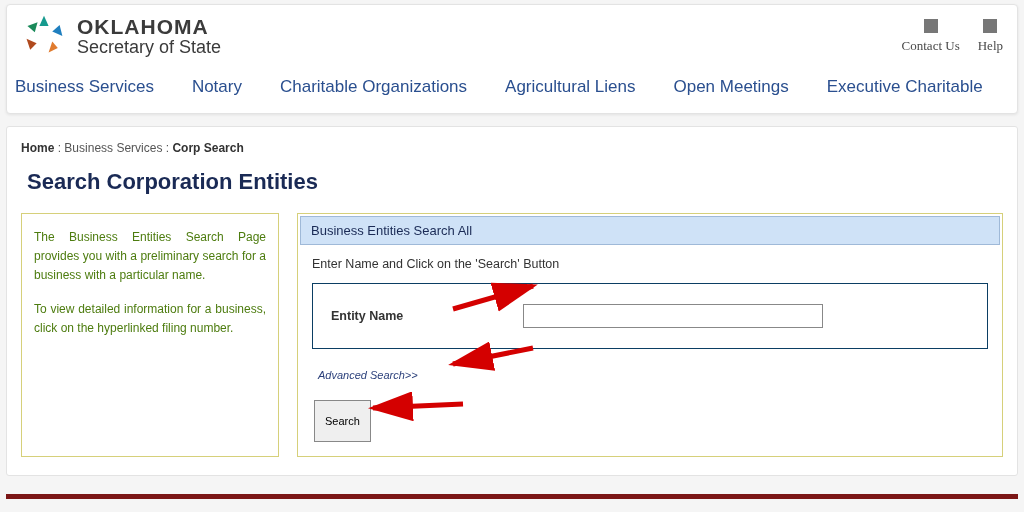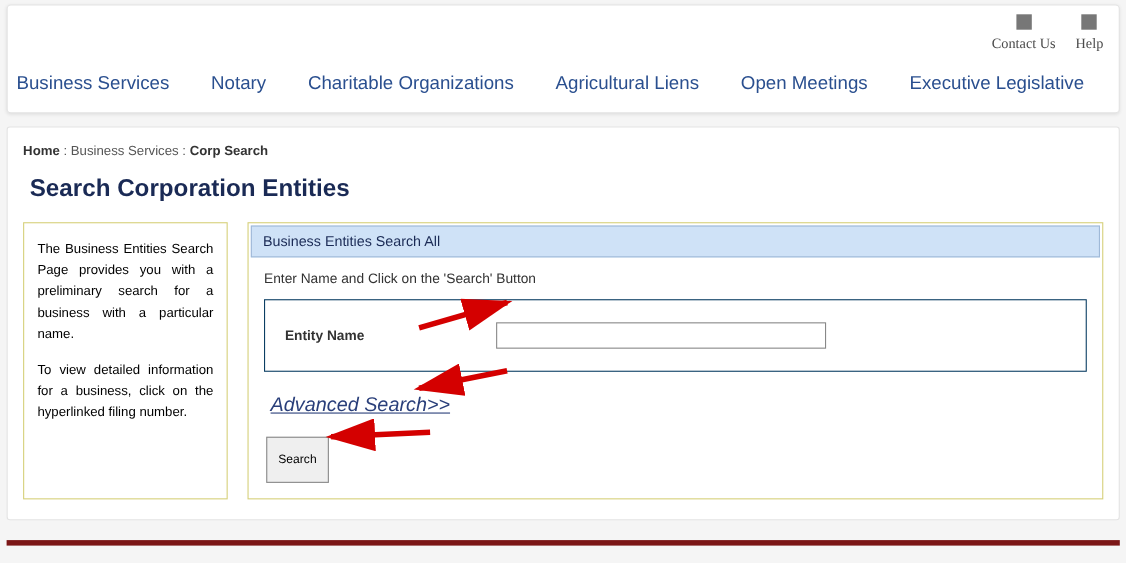--- a/index.html
+++ b/index.html
@@ -84,25 +84,25 @@
     font-weight: bold;
     color: #1a2a55;
     margin-bottom: 18px;
     padding-left: 6px;
   }
   .two-col {
     display: flex;
     gap: 18px;
   }
   .side-box {
-    width: 186px;
+    width: 258px;
     border: 1px solid #d6d07a;
     padding: 14px 12px;
     font-size: 12px;
-    color: #000000;
+    color: #4d7c0f;
     line-height: 1.6;
     text-align: justify;
   }
   .side-box p + p { margin-top: 14px; }
   .main-box {
     flex: 1;
     border: 1px solid #d6d07a;
     padding: 2px;
     position: relative;
   }
@@ -133,22 +133,21 @@
     height: 24px;
     border: 1px solid #888;
     padding: 2px 4px;
     font-size: 13px;
   }
   .adv-link {
     display: inline-block;
     margin: 20px 0 0 6px;
     color: #2a3f7a;
     font-style: italic;
-    text-decoration: underline;
-    font-size: 18px;
+    font-size: 11px;
     cursor: pointer;
   }
   .search-btn {
     margin: 18px 0 0 2px;
     padding: 14px 10px;
     font-size: 11px;
     border: 1px solid #888;
     background: #efefef;
     cursor: pointer;
   }
@@ -161,38 +160,51 @@
   .arrow {
     position: absolute;
     pointer-events: none;
   }
 </style>
 </head>
 <body>
 
 <div class="header-card">
   <div class="header-top">
+    <div class="logo-wrap">
+      <svg class="logo-mark" viewBox="0 0 50 50">
+        <polygon points="25,3 30,14 20,14" fill="#169a8e"></polygon>
+        <polygon points="42,13 45,25 34,20" fill="#1f7fbf"></polygon>
+        <polygon points="40,38 30,43 34,31" fill="#e07b2e"></polygon>
+        <polygon points="10,40 6,28 17,33" fill="#b04a1e"></polygon>
+        <polygon points="7,14 18,10 15,21" fill="#1a8a5a"></polygon>
+      </svg>
+      <div class="logo-text">
+        <div class="logo-line1">OKLAHOMA</div>
+        <div class="logo-line2">Secretary of State</div>
+      </div>
+    </div>
     <div class="header-right">
       <div class="hr-item">
         <span class="hr-icon"></span>
         <span>Contact Us</span>
       </div>
       <div class="hr-item">
         <span class="hr-icon"></span>
         <span>Help</span>
       </div>
     </div>
   </div>
   <div class="nav">
     <span class="nav-item">Business Services</span>
     <span class="nav-item">Notary</span>
     <span class="nav-item">Charitable Organizations</span>
     <span class="nav-item">Agricultural Liens</span>
     <span class="nav-item">Open Meetings</span>
-    <span class="nav-item">Executive Legislative</span>
+    <span class="nav-item">Executive Charitable</span>
   </div>
 </div>
 
 <div class="content-card">
   <div class="breadcrumb">
     <span class="bc-home">Home</span><span> : </span><span>Business Services</span><span> : </span><span class="bc-current">Corp Search</span>
   </div>
   <div class="page-title">Search Corporation Entities</div>
 
   <div class="two-col">

